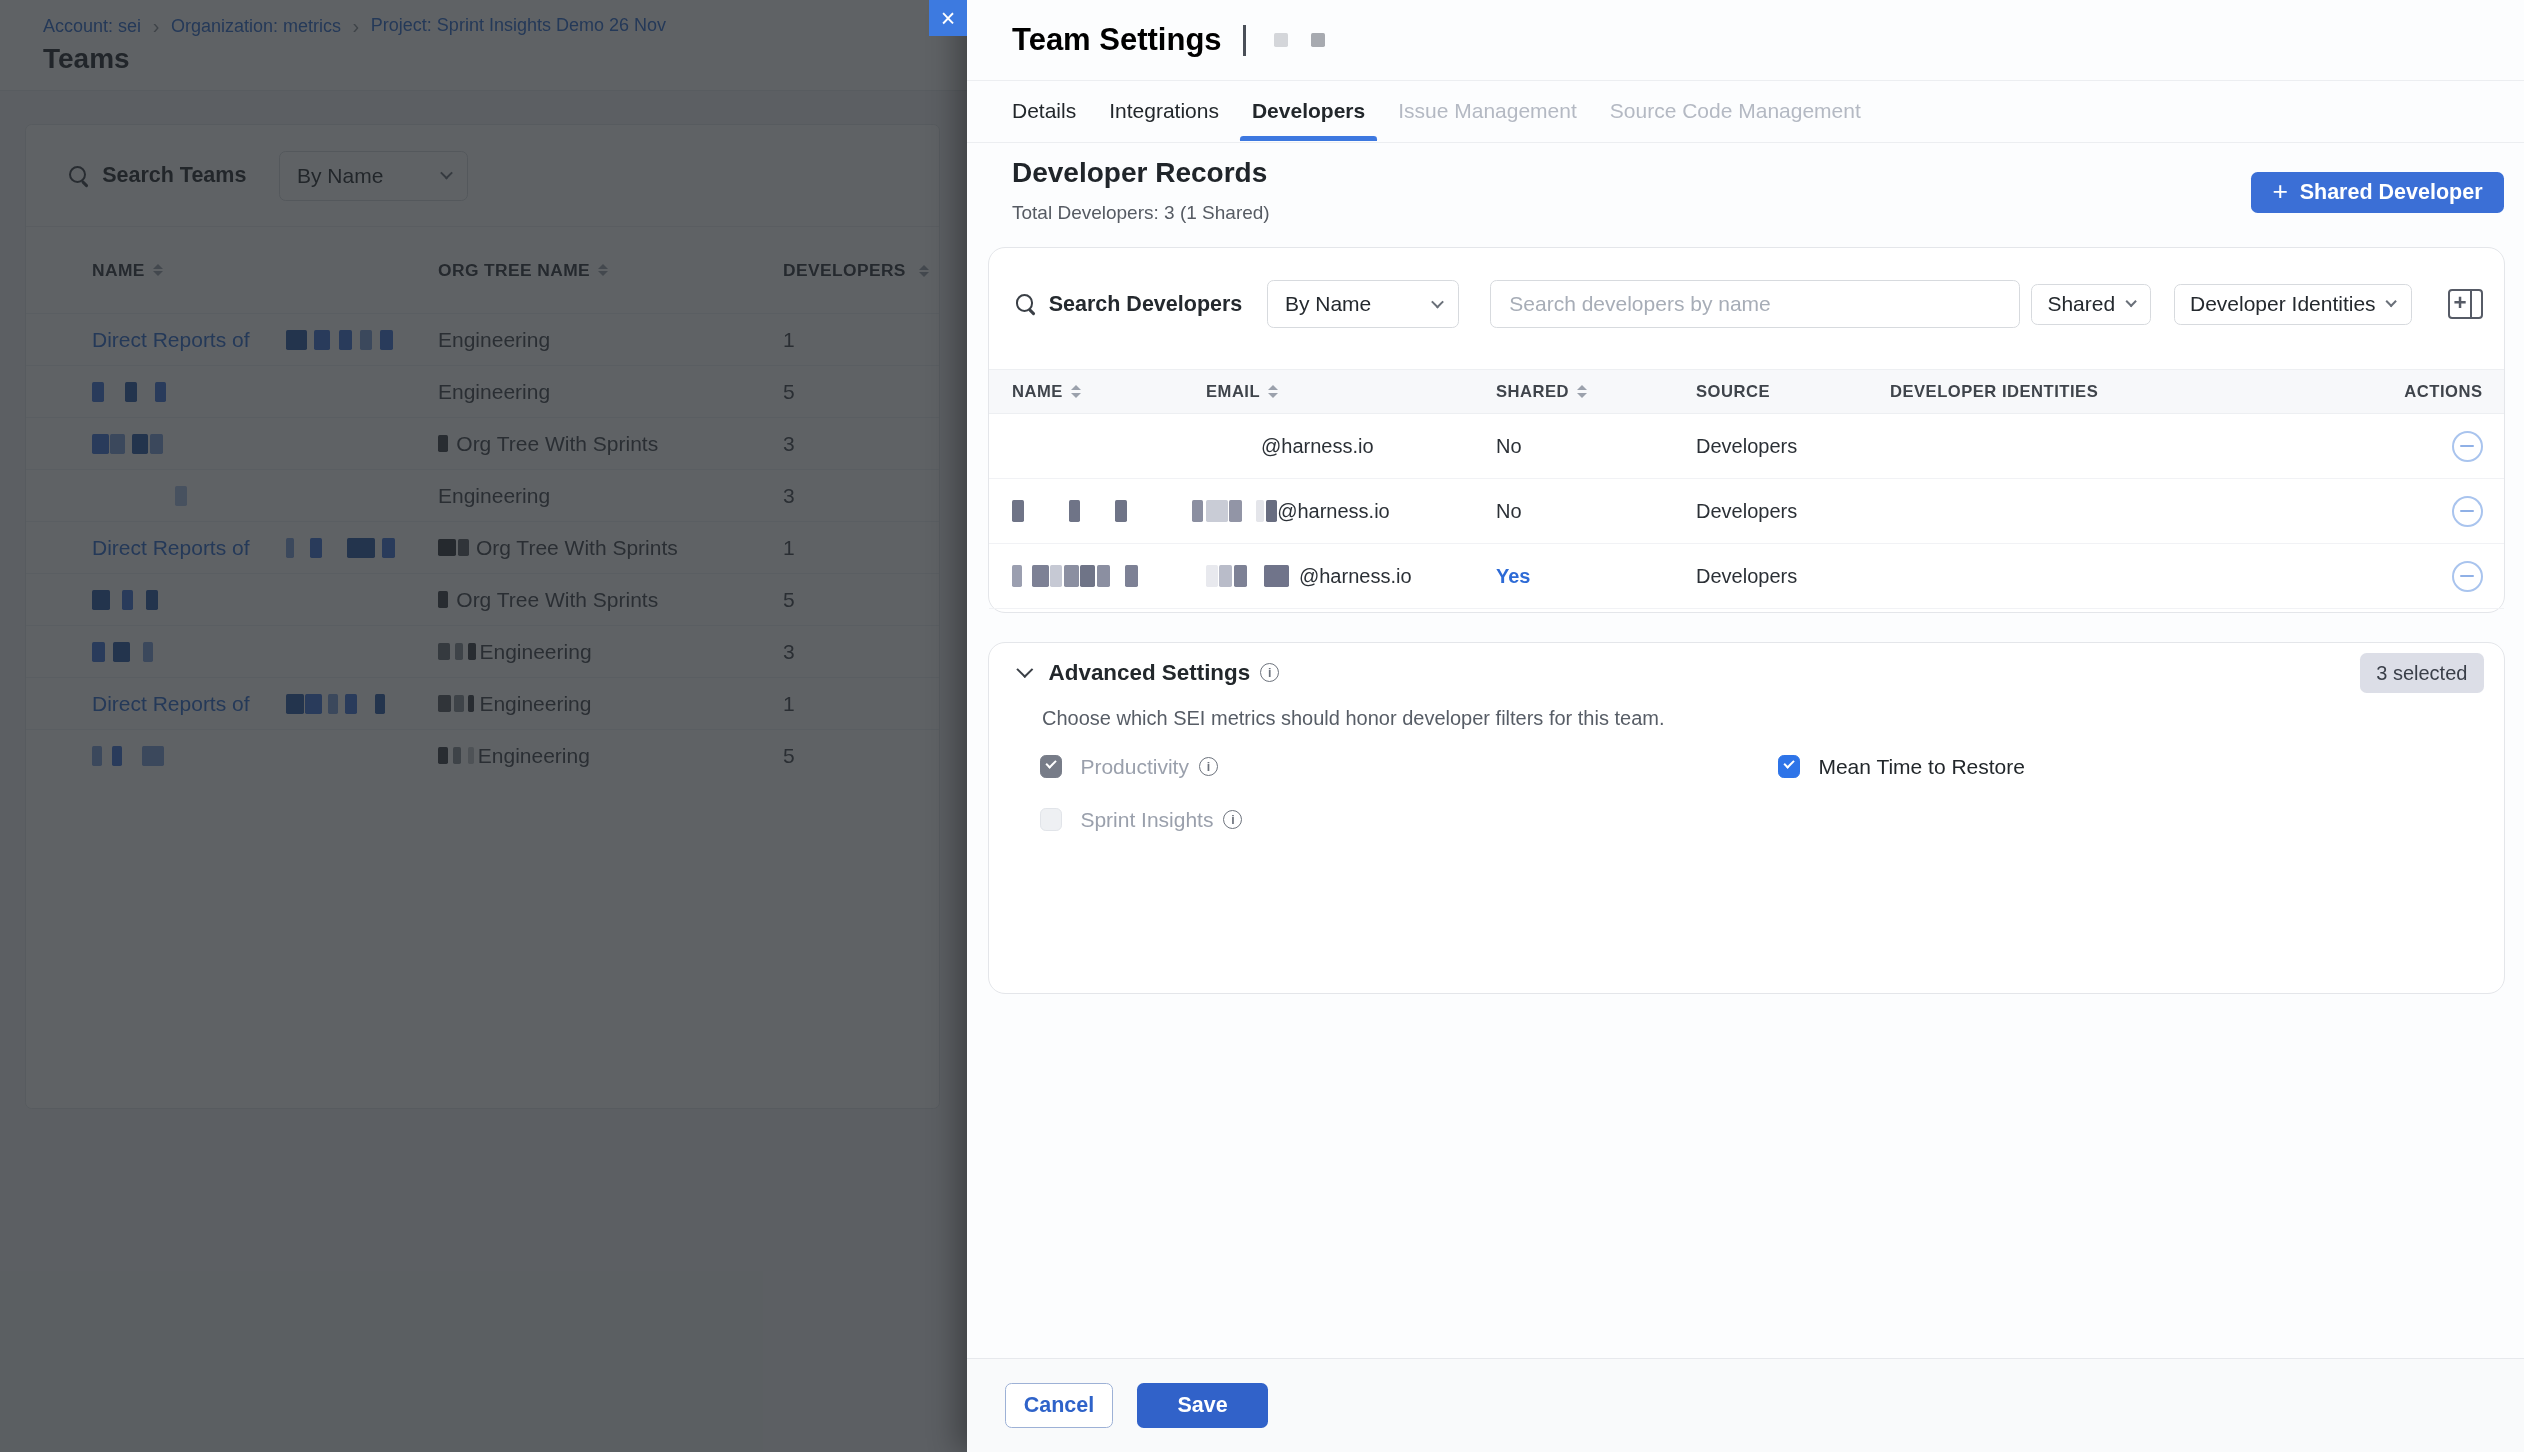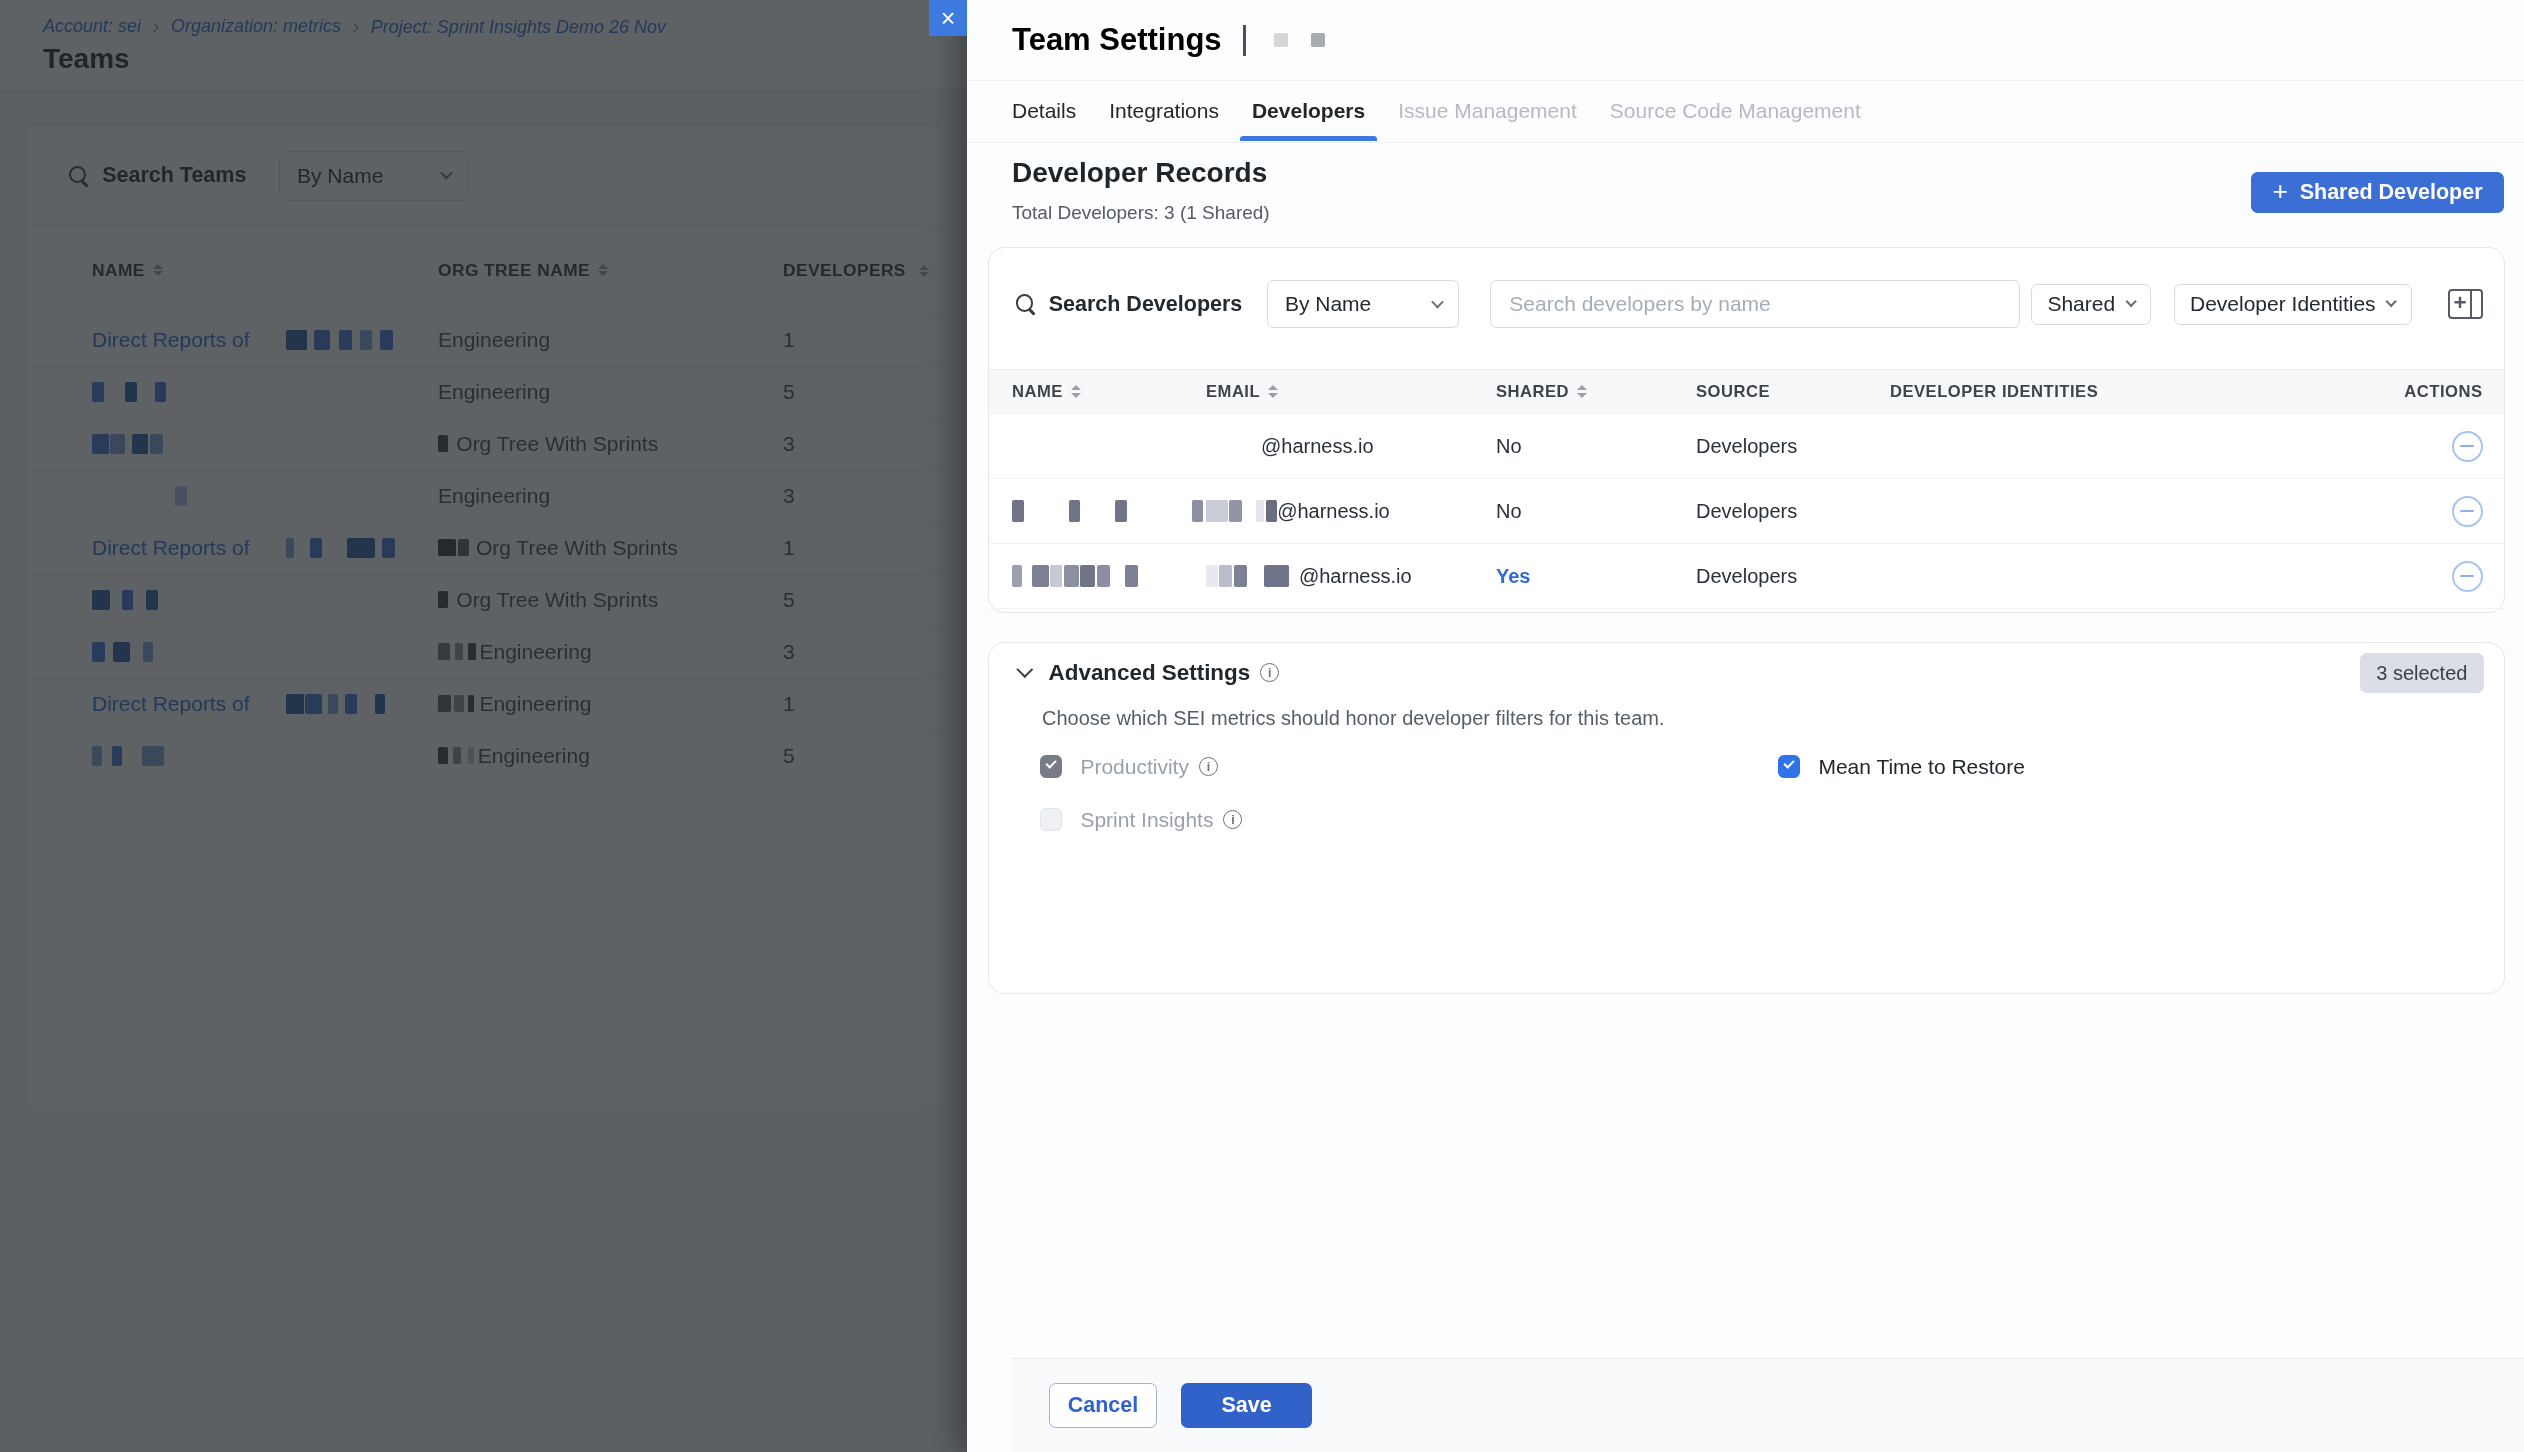--- a/index.html
+++ b/index.html
@@ -7,21 +7,21 @@
   body {
     font-family: "Liberation Sans", "DejaVu Sans", sans-serif;
     position: relative; overflow: hidden; background: #fff; color:#24292e;
   }
   .blk { display:inline-block; height:20px; border-radius:1.7px; flex:none; }
   .blocks { display:inline-flex; align-items:center; }
 
   
   .page { position:absolute; inset:0; background:#f3f4f6; }
   .page-header { position:absolute; left:0; top:0; right:0; height:91px; background:#fff; border-bottom:0.8px solid #e7e9ec; }
-  .breadcrumb { position:absolute; left:43px; top:15px; font-size:18px; display:flex; align-items:flex-end;font-style:italic; }
+  .breadcrumb { position:absolute; left:43px; top:15px; font-size:18px; display:flex; align-items:flex-start; }
   .crumb-group { display:flex; align-items:center; }
   .crumb { color:#2E6BD0; text-decoration:none; cursor:pointer; }
   .crumb-sep { color:#8a9096; margin:0 11.6px; font-size:20px; }
   .page-title { position:absolute; left:43px; top:43px; font-size:28px; font-weight:700; color:#22272b; }
 
   .teams-card { position:absolute; left:25px; top:124px; width:915px; height:985px; background:#fff; border:0.8px solid #e3e5e9; border-radius:6.6px; overflow:hidden; }
   .teams-search-row { height:102px; display:flex; align-items:center; padding-left:43px; padding-right:16.6px; border-bottom:0.8px solid #eceef1; }
   .search-icon { position:relative; width:20px; height:20px; display:inline-block; flex:none; }
   .search-icon::before { content:""; position:absolute; left:0; top:0; width:13.2px; height:13.2px; border:2.5px solid #3a3f46; border-radius:50%; }
   .search-icon::after { content:""; position:absolute; left:14px; top:14px; width:7.5px; height:2.5px; background:#3a3f46; border-radius:1.7px; transform:rotate(45deg); transform-origin:left top; }
@@ -102,21 +102,21 @@
   .checkbox { width:22.4px; height:22.4px; border-radius:5.8px; border:1.7px solid #c9cdd4; background:#fff; position:relative; flex:none; }
   .checkbox.checked { background:#2E74E8; border-color:#2E74E8; }
   .checkbox.checked.disabled { background:#777c88; border-color:#777c88; }
   .checkbox.disabled:not(.checked) { background:#eef0f3; border-color:#e1e4e9; }
   .checkbox.active-empty { border-color:#3F77DD; }
   .checkbox .check { display:none; }
   .checkbox.checked .check { display:block; position:absolute; left:5px; top:3.3px; width:10px; height:5.8px; border-left:2.5px solid #fff; border-bottom:2.5px solid #fff; transform:rotate(-45deg); }
   .opt-label { font-size:21px; color:#22272b; margin-left:18px; }
   .opt-label.muted { color:#9aa0ac; }
 
-  .drawer-footer { position:absolute; left:0; right:0; top:1358px; bottom:0; background:#f9fafb; border-top:0.8px solid #e7e9ed; display:flex; align-items:center; padding-left:38px; gap:24px;margin-left:44px; }
+  .drawer-footer { position:absolute; left:0; right:0; top:1358px; bottom:0; background:#f9fafb; border-top:0.8px solid #e7e9ed; display:flex; align-items:center; padding-left:38px; gap:24px; }
   .btn { height:45px; border-radius:6.6px; font-size:21.5px; font-weight:700; cursor:pointer; font-family:inherit; }
   .btn-cancel { width:108px; background:#fff; border:1.7px solid #9db1d6; color:#2f63c9; }
   .btn-save { width:131px; background:#3162C9; border:none; color:#fff; }
 </style>
 </head>
 <body>
 
 <div class="page">
   <div class="page-header">
     <div class="breadcrumb">

